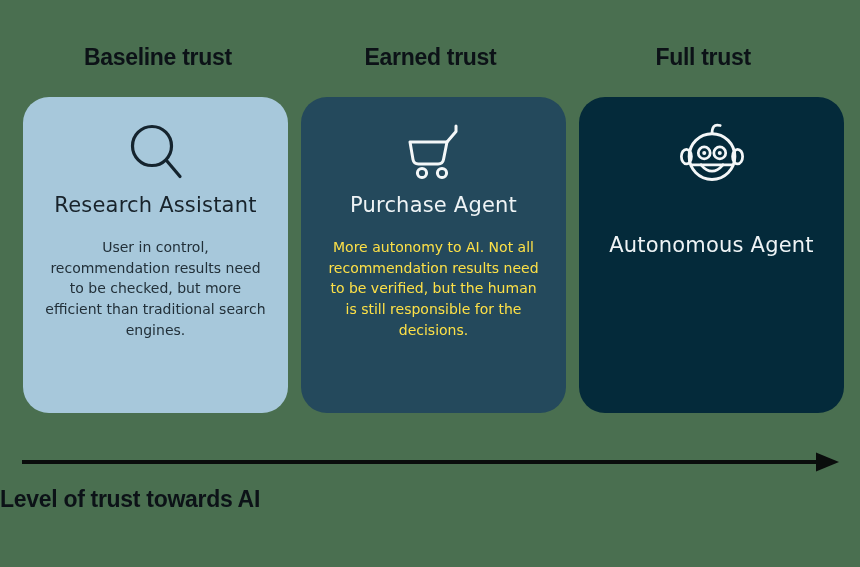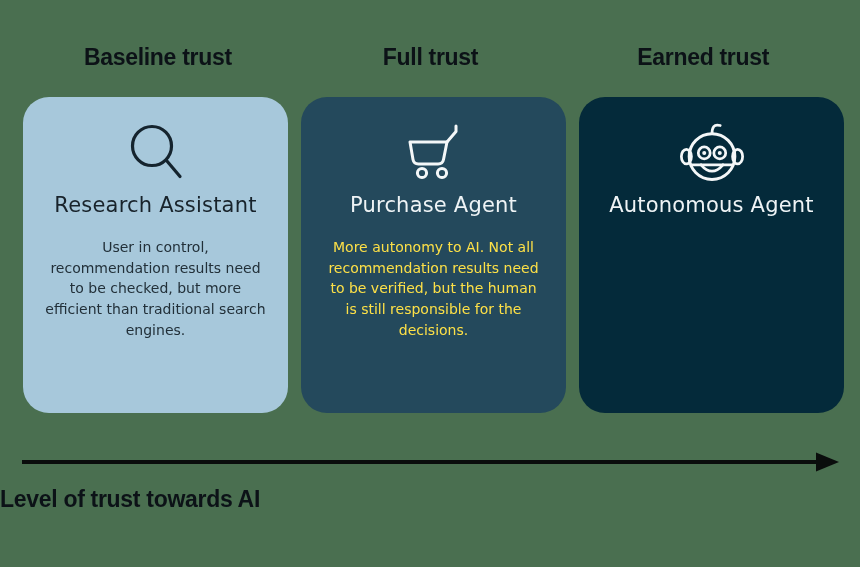--- a/index.html
+++ b/index.html
@@ -37,21 +37,21 @@
     border-radius:26px;
     box-sizing:border-box;
     padding:26px 16px 0 16px;
     display:flex;
     flex-direction:column;
     align-items:center;
     text-align:center;
   }
   .card-1{background:#a7c8db;color:#1b2b35;}
   .card-2{background:#24495c;color:#eef3f5;align-items:center;}
-  .card-3{background:#042a3a;color:#eef3f5;}
+  .card-3{background:#042a3a;color:#eef3f5;gap:40px;}
   .card-icon{
     height:58px;
     display:flex;align-items:center;justify-content:center;
   }
   .card-title{
     margin-top:12px;
     font-family:"DejaVu Sans", sans-serif;
     font-size:21px;
     font-weight:400;
     letter-spacing:0.2px;
@@ -80,22 +80,22 @@
   }
   svg{display:block;}
 </style>
 </head>
 <body>
 
 <div class="canvas">
 
   <div class="headers-row">
     <div class="header-cell">Baseline trust</div>
+    <div class="header-cell">Earned trust</div>
     <div class="header-cell">Full trust</div>
-    <div class="header-cell">Earned trust</div>
   </div>
 
   <div class="cards-row">
 
     <div class="card card-1">
       <div class="card-icon">
         <svg width="54" height="58" viewBox="0 0 54 58" fill="none">
           <circle cx="23" cy="23" r="19.5" stroke="#15242e" stroke-width="3.2"></circle>
           <line x1="37.5" y1="37.5" x2="51" y2="53.5" stroke="#15242e" stroke-width="3.2" stroke-linecap="round"></line>
         </svg>

